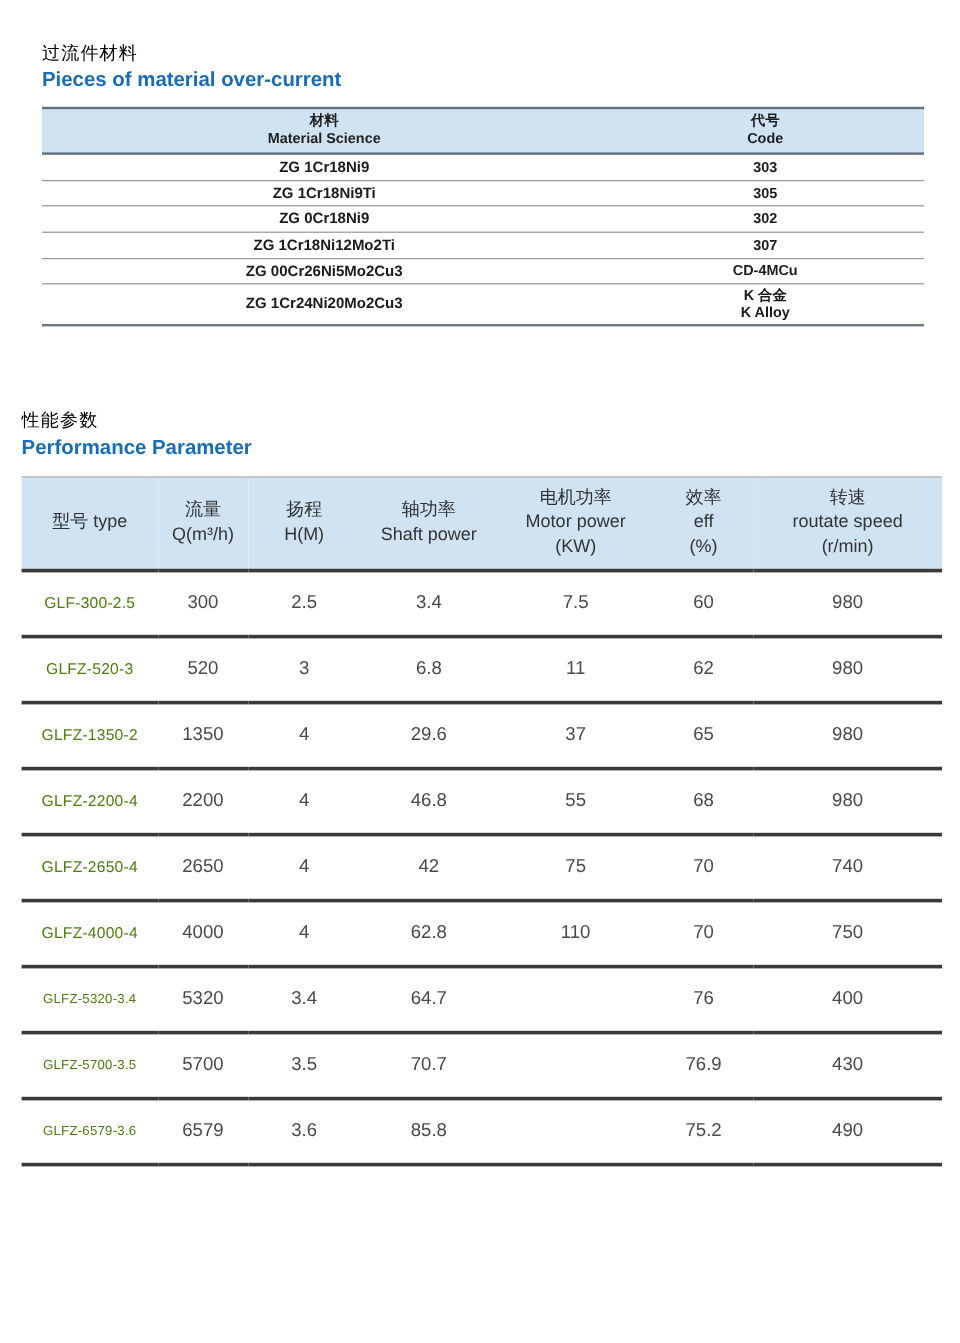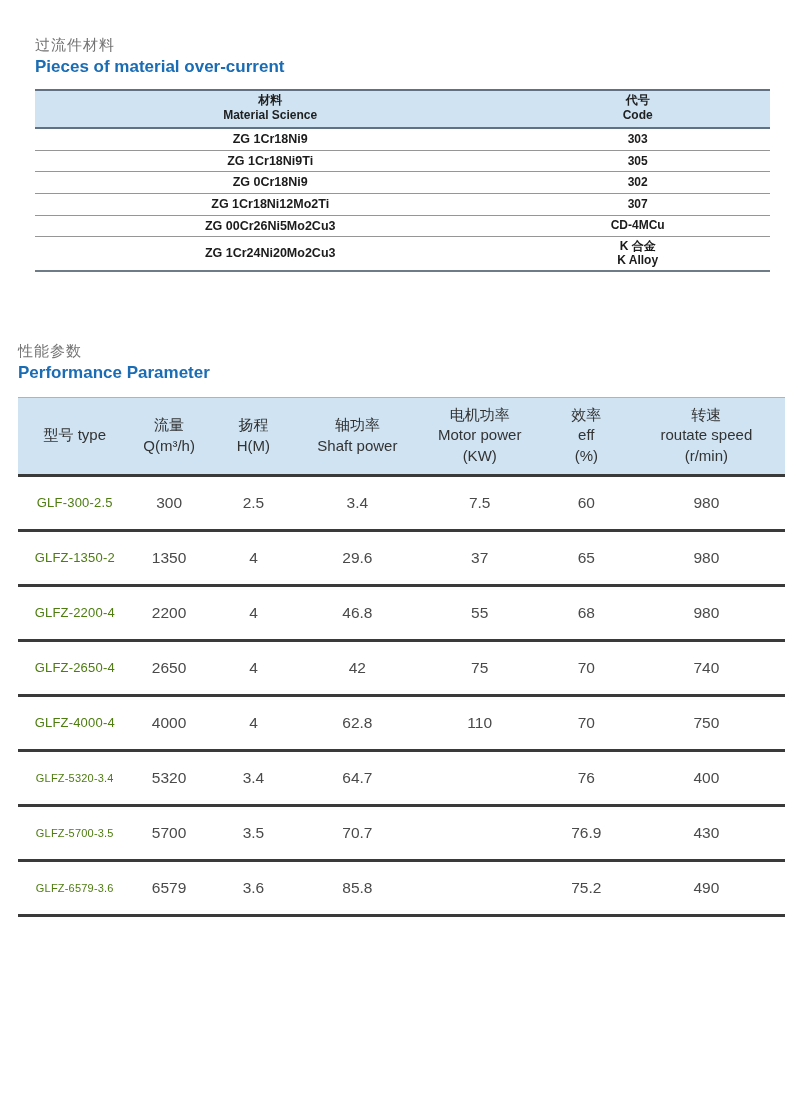--- a/index.html
+++ b/index.html
@@ -3,21 +3,21 @@
 <meta charset="utf-8">
 <style>
   html,body{margin:0;padding:0;}
   body{
     width:800px;height:1119px;background:#ffffff;
     font-family:"Liberation Sans","DejaVu Sans",sans-serif;
     -webkit-font-smoothing:antialiased;
   }
   
   .sec{position:relative;}
-  .title-zh{font-size:15px;color:#737373;letter-spacing:1px;line-height:1.25;}
+  .title-zh{font-size:15px;color:#000000;letter-spacing:1px;line-height:1.25;}
   .title-en{font-size:17px;color:#1a6cb4;font-weight:bold;line-height:1.3;margin-top:1px;}
 
   
   #sec1{padding:36px 0 0 35px;}
   #material-table{
     width:735px;border-collapse:collapse;table-layout:fixed;margin-top:11px;
   }
   #material-table thead tr{background:#cfe3f2;border-radius:18px;}
   #material-table th{
     border-top:2px solid #5f7182;border-bottom:2px solid #5f7182;
@@ -171,20 +171,29 @@
         <tr>
           <td class="model">GLF-300-2.5</td>
           <td>300</td>
           <td>2.5</td>
           <td>3.4</td>
           <td>7.5</td>
           <td>60</td>
           <td>980</td>
         </tr>
         <tr>
+          <td class="model">GLFZ-520-3</td>
+          <td>520</td>
+          <td>3</td>
+          <td>6.8</td>
+          <td>11</td>
+          <td>62</td>
+          <td>980</td>
+        </tr>
+        <tr>
           <td class="model">GLFZ-1350-2</td>
           <td>1350</td>
           <td>4</td>
           <td>29.6</td>
           <td>37</td>
           <td>65</td>
           <td>980</td>
         </tr>
         <tr>
           <td class="model">GLFZ-2200-4</td>

